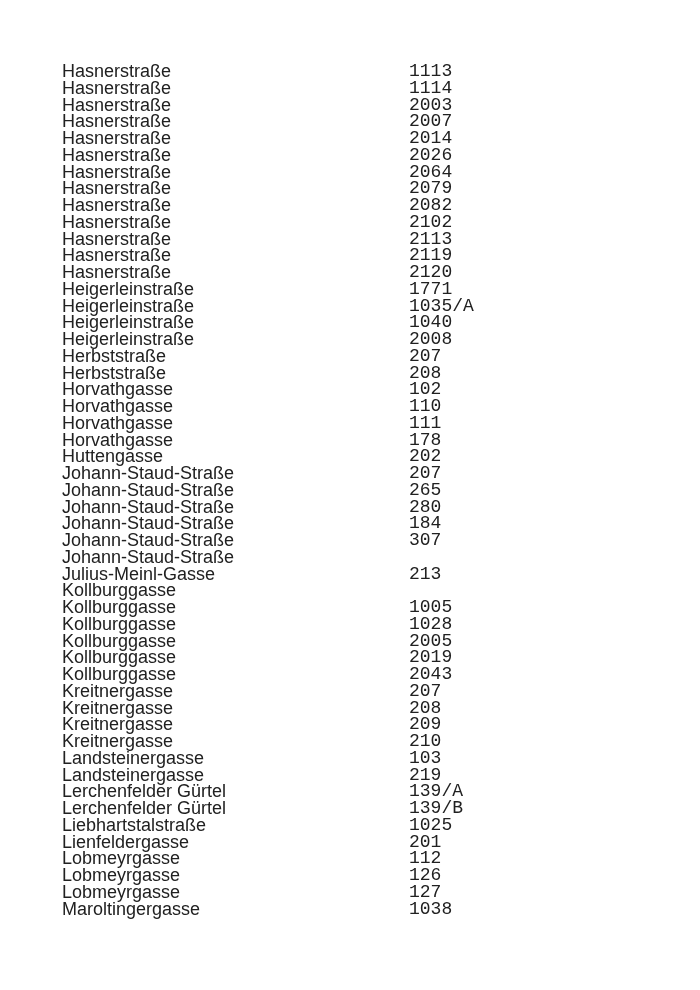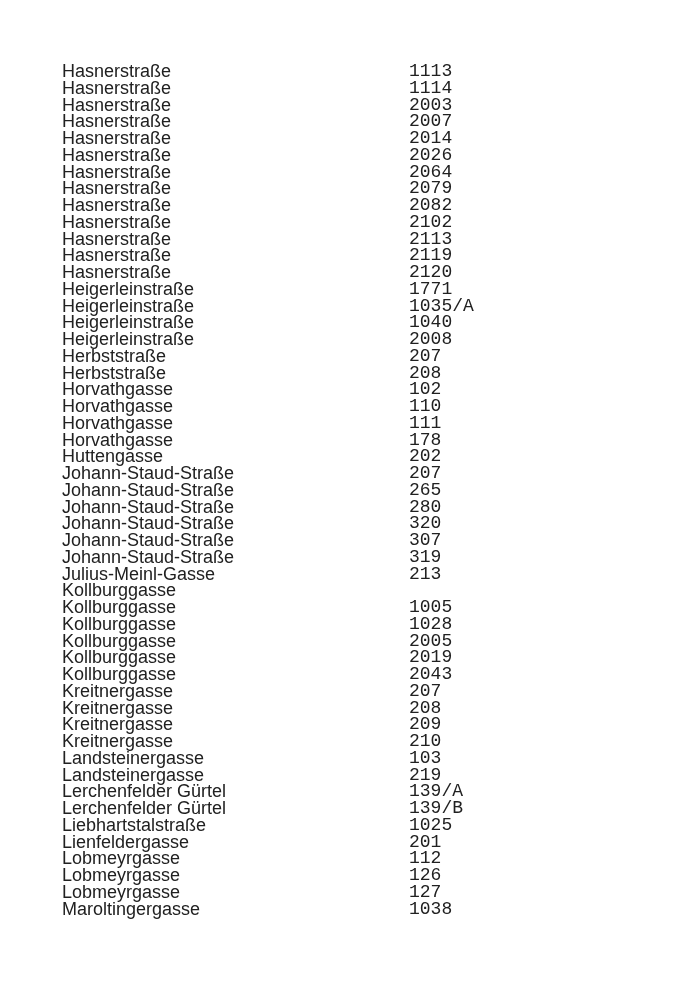--- a/index.html
+++ b/index.html
@@ -181,31 +181,30 @@
     <span class="number-cell">265</span>
   </div>
 
   <div class="row">
     <span class="street-cell">Johann-Staud-Straße</span>
     <span class="number-cell">280</span>
   </div>
 
   <div class="row">
     <span class="street-cell">Johann-Staud-Straße</span>
-    <span class="number-cell">320</span>
+    <span class="number-cell">184</span>
   </div>
 
   <div class="row">
     <span class="street-cell">Johann-Staud-Straße</span>
     <span class="number-cell">307</span>
   </div>
 
   <div class="row">
     <span class="street-cell">Johann-Staud-Straße</span>
-    <span class="number-cell">319</span>
   </div>
 
   <div class="row">
     <span class="street-cell">Julius-Meinl-Gasse</span>
     <span class="number-cell">213</span>
   </div>
 
   <div class="row">
     <span class="street-cell">Kollburggasse</span>
   </div>

